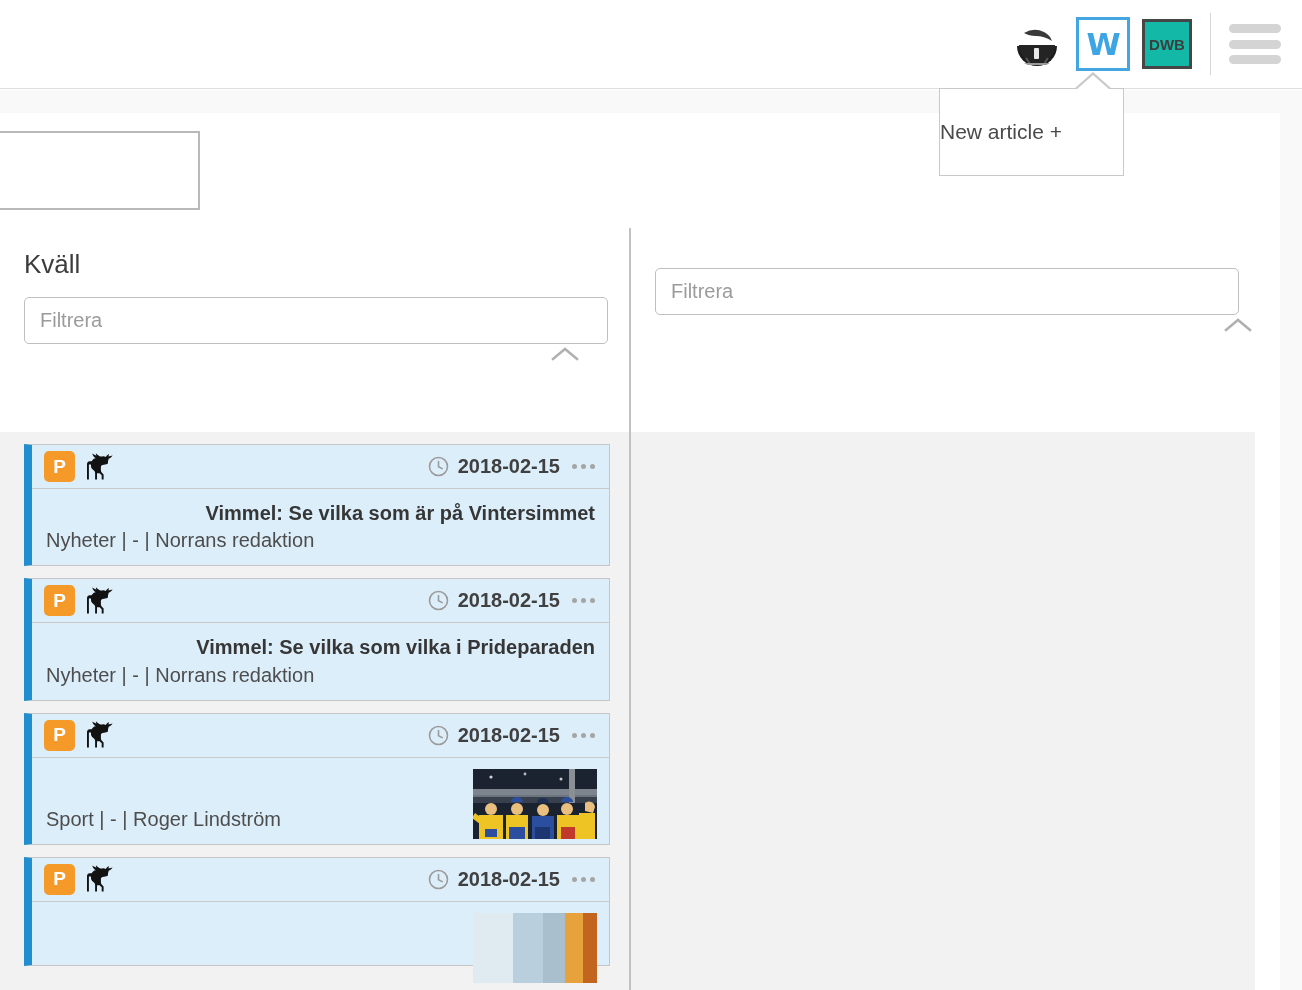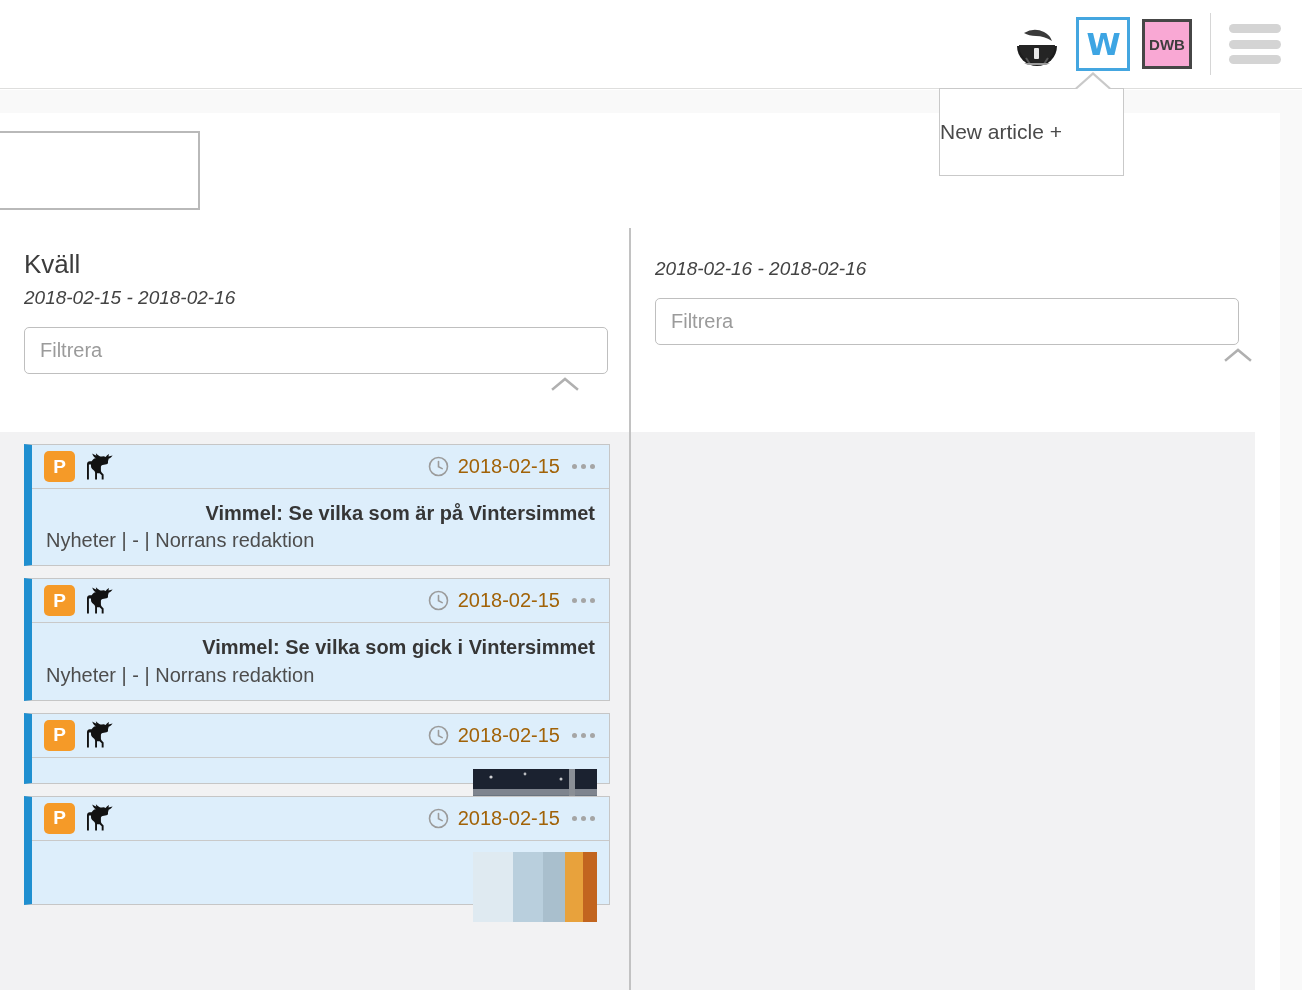--- a/index.html
+++ b/index.html
@@ -34,21 +34,21 @@
     width: 54px; height: 54px; border: 3px solid #44a6e0;
     display: flex; align-items: center; justify-content: center;
     background: #fff; position: relative; margin-right: 12px;
   }
   .w-letter { color: #3da5e3; font-size: 31px; font-weight: bold; line-height: 1;
               font-family: "DejaVu Sans", sans-serif; letter-spacing: -1px; }
 
   .dwb-btn {
     width: 50px; height: 50px; border: 3px solid #464646;
     display: flex; align-items: center; justify-content: center;
-    background: #f9a8d4; margin-right: 14px;
+    background: #14b8a6; margin-right: 14px;
   }
   .dwb-letter { color: #3d3d3d; font-size: 15px; font-weight: bold;
                 font-family: "Liberation Sans", sans-serif; letter-spacing: 0px; }
 
   .vdivider { width: 1px; height: 62px; background: #d6d6d6; margin: 0 18px 0 4px; }
 
   .hamburger { width: 52px; height: 40px; display: flex; flex-direction: column;
                justify-content: space-between; margin-right: 21px; }
   .hamburger span { display: block; width: 52px; height: 9px; border-radius: 5px; background: #d4d4d4; }
 
@@ -144,21 +144,21 @@
   .badge-p {
     width: 31px; height: 31px; border-radius: 5px; background: #f59a28;
     color: #ffffff; font-size: 19px; font-weight: bold;
     display: flex; align-items: center; justify-content: center;
     font-family: "Liberation Sans", sans-serif; flex: none;
   }
   .moose-ico { margin-left: 11px; width: 30px; height: 28px; flex: none; }
   .card-top-spacer { flex: 1 1 auto; }
   .clock-ico { width: 21px; height: 21px; flex: none; margin-right: 9px; }
   .card-date {
-    font-size: 20px; font-weight: normal; color: #a16207; flex: none;
+    font-size: 20px; font-weight: bold; color: #404040; flex: none;
     font-family: "Liberation Sans", sans-serif;
   }
   .dots-btn { margin-left: 12px; display: flex; gap: 4px; flex: none; align-items: center; }
   .dots-btn i { display: block; width: 5px; height: 5px; border-radius: 50%; background: #a5a5a5; }
 
   .card-body { padding: 12px 14px 13px 14px; position: relative; }
   .card-title {
     font-size: 20px; font-weight: bold; color: #363636; line-height: 1.22;
     font-family: "Liberation Sans", sans-serif;
     text-align: right;
@@ -231,37 +231,35 @@
 <div class="tooltip-arrow-inner"></div>
 <div class="tooltip">
   <span class="tooltip-label">New article +</span>
 </div>
 
 <div class="stub-box"></div>
 
 <div class="col col-kvall">
   <div class="col-head">
     <div class="col-title">Kväll</div>
-    <div class="col-range">2018-02-15 - 2018-02-16</div>
     <input class="filter-input" type="text" placeholder="Filtrera" style="">
     <div class="collapse-row">
       <span class="chev-up">
         <svg width="28" height="16" viewBox="0 0 28 16">
           <path d="M2 13 L14 3 L26 13" stroke="#b0b0b0" stroke-width="2.5" fill="none" stroke-linecap="square"></path>
         </svg>
       </span>
     </div>
   </div>
 </div>
 
 <div class="col-divider"></div>
 
 <div class="col col-natt">
   <div class="col-head">
-    <div class="col-range">2018-02-16 - 2018-02-16</div>
     <input class="filter-input" type="text" placeholder="Filtrera" style="">
     <div class="collapse-row">
       <span class="chev-up">
         <svg width="28" height="16" viewBox="0 0 28 16">
           <path d="M2 13 L14 3 L26 13" stroke="#b0b0b0" stroke-width="2.5" fill="none" stroke-linecap="square"></path>
         </svg>
       </span>
     </div>
   </div>
 </div>
@@ -304,21 +302,21 @@
             <path d="M10.5 5.5 L10.5 10.8 L14.2 12.6" stroke="#9b9b9b" stroke-width="1.6" fill="none" stroke-linecap="round"></path>
           </svg></span>
         <span class="card-date">2018-02-15</span>
         <span class="dots-btn">
           <i></i>
           <i></i>
           <i></i>
         </span>
       </div>
       <div class="card-body">
-        <div class="card-title">Vimmel: Se vilka som gick i Vintersimmet</div>
+        <div class="card-title">Vimmel: Se vilka som vilka i Prideparaden</div>
         <div class="card-meta">Nyheter | - | Norrans redaktion</div>
       </div>
     </div>
     <div class="card-sp"></div>
     <div class="card">
       <div class="card-top">
         <span class="badge-p">P</span>
         <span class="moose-ico"><svg width="30" height="28" viewBox="0 0 30 28">
             <path d="M9.8 5.2 C7.6 4.2 6.6 2.2 6.3 0.6 C7.9 1.6 9.2 2.4 10.4 2.6 C10.0 1.6 9.9 0.9 9.9 0.2 C11.0 1.4 12.0 2.4 13.3 3.0 C14.4 3.5 15.4 3.6 16.4 3.4 C17.6 3.2 18.8 3.4 19.6 4.0 C20.5 2.8 21.6 1.8 23.0 1.0 C22.8 1.9 22.7 2.7 22.5 3.5 C23.8 3.0 25.1 2.5 26.6 2.4 C25.6 3.8 24.3 5.0 22.6 5.8 C22.6 6.6 22.4 7.3 22.0 7.9 L22.0 9.4 C22.0 10.3 21.4 11.0 20.5 11.2 L16.6 11.9 C15.6 12.1 14.9 12.9 14.9 13.9 L14.9 17.6 C14.9 18.3 15.2 19.0 15.7 19.5 L17.6 21.4 L17.6 26.6 L15.7 26.6 L15.7 22.3 L13.6 20.3 L11.0 20.3 L11.0 26.6 L9.1 26.6 L9.1 19.8 C9.1 19.0 8.8 18.3 8.2 17.8 L6.2 16.0 C5.4 15.3 5.0 14.3 5.0 13.3 L5.0 11.6 L2.9 11.6 L2.9 26.6 L1.0 26.6 L1.0 11.0 C1.0 9.5 2.2 8.3 3.7 8.3 L5.6 8.3 C6.4 7.1 7.2 6.1 8.2 5.5 Z" fill="#121212"></path>
           </svg></span>
@@ -369,20 +367,21 @@
               <path d="M88 33 a6 5 0 0 1 12 0 z" fill="#2b4f9e"></path>
               <path d="M84 46 h22 v24 h-22 z" fill="#edc423"></path>
               <rect x="88" y="58" width="14" height="12" fill="#c0392b"></rect>
             </g>
             <g>
               <path d="M106 44 h16 v26 h-16 z" fill="#edc423"></path>
               <path d="M112 34 a6 6 0 0 1 10 4 l-2 6 -8 -2 z" fill="#e8bf7e"></path>
             </g>
           </svg>
         </div>
+        <div class="card-meta">Sport | - | Roger Lindström</div>
       </div>
     </div>
     <div class="card-sp"></div>
     <div class="card">
       <div class="card-top">
         <span class="badge-p">P</span>
         <span class="moose-ico"><svg width="30" height="28" viewBox="0 0 30 28">
             <path d="M9.8 5.2 C7.6 4.2 6.6 2.2 6.3 0.6 C7.9 1.6 9.2 2.4 10.4 2.6 C10.0 1.6 9.9 0.9 9.9 0.2 C11.0 1.4 12.0 2.4 13.3 3.0 C14.4 3.5 15.4 3.6 16.4 3.4 C17.6 3.2 18.8 3.4 19.6 4.0 C20.5 2.8 21.6 1.8 23.0 1.0 C22.8 1.9 22.7 2.7 22.5 3.5 C23.8 3.0 25.1 2.5 26.6 2.4 C25.6 3.8 24.3 5.0 22.6 5.8 C22.6 6.6 22.4 7.3 22.0 7.9 L22.0 9.4 C22.0 10.3 21.4 11.0 20.5 11.2 L16.6 11.9 C15.6 12.1 14.9 12.9 14.9 13.9 L14.9 17.6 C14.9 18.3 15.2 19.0 15.7 19.5 L17.6 21.4 L17.6 26.6 L15.7 26.6 L15.7 22.3 L13.6 20.3 L11.0 20.3 L11.0 26.6 L9.1 26.6 L9.1 19.8 C9.1 19.0 8.8 18.3 8.2 17.8 L6.2 16.0 C5.4 15.3 5.0 14.3 5.0 13.3 L5.0 11.6 L2.9 11.6 L2.9 26.6 L1.0 26.6 L1.0 11.0 C1.0 9.5 2.2 8.3 3.7 8.3 L5.6 8.3 C6.4 7.1 7.2 6.1 8.2 5.5 Z" fill="#121212"></path>
           </svg></span>
         <span class="card-top-spacer"></span>

